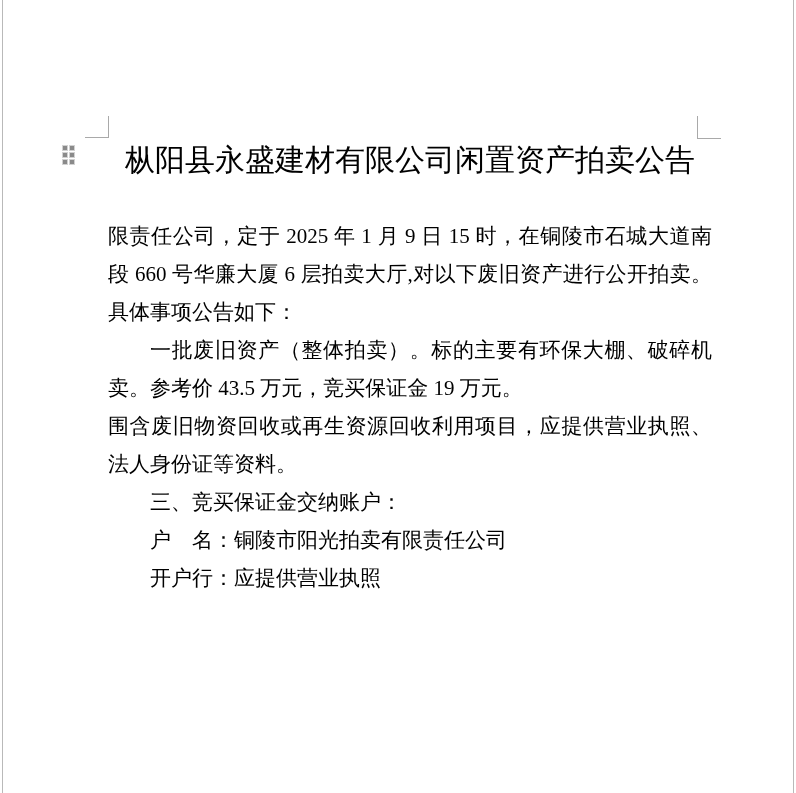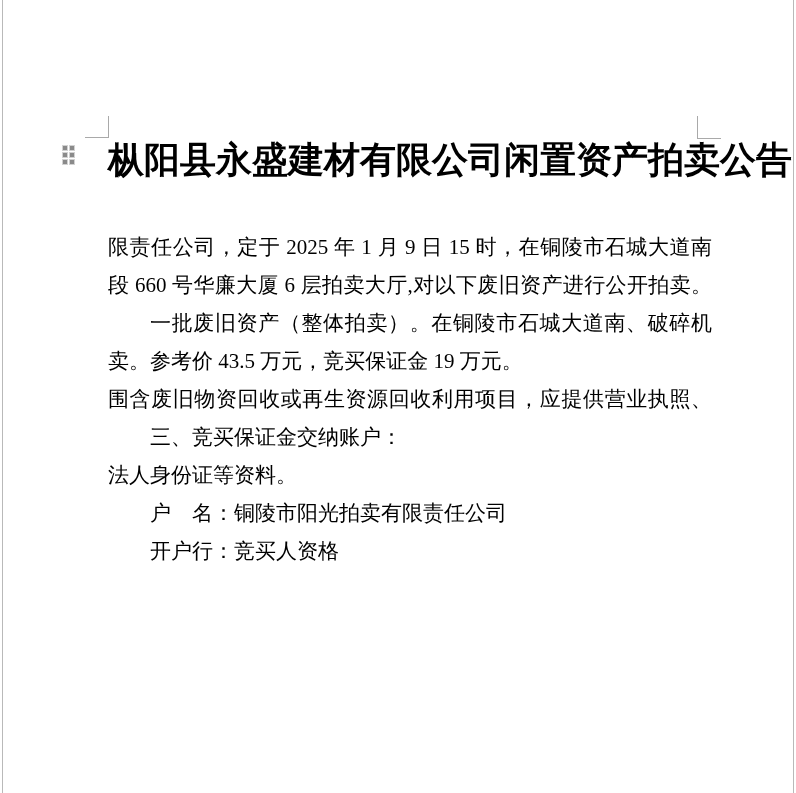--- a/index.html
+++ b/index.html
@@ -29,22 +29,22 @@
     gap:3px; cursor:move;
   }
   .drag-handle i {
     display:block; width:4px; height:4px;
     background:#8a8a8a; outline:1px solid #d2d2d2;
   }
 
   .content { position:absolute; left:108px; top:140px; width:604px; }
 
   .doc-title {
-    margin:0 0 48px 0;
-    font-size:36px; font-weight:bold;
+    margin:0 0 37px 0;
+    font-size:30px; font-weight:normal;
     line-height:40px; height:40px;
     text-align:center; white-space:nowrap;
   }
 
   .line {
     font-size:21px; line-height:38px; height:38px;
     white-space:nowrap;
   }
   .line.indent  { text-indent:2em; }
   .line.justify {
@@ -70,21 +70,22 @@
       <i></i>
       <i></i>
       <i></i>
   </div>
 
   <div class="content">
     <h1 class="doc-title">枞阳县永盛建材有限公司闲置资产拍卖公告</h1>
 
     <div class="line justify">限责任公司，定于 2025 年 1 月 9 日 15 时，在铜陵市石城大道南</div>
     <div class="line justify">段 660 号华廉大厦 6 层拍卖大厅,对以下废旧资产进行公开拍卖。</div>
-    <div class="line indent justify">一批废旧资产（整体拍卖）。在铜陵市石城大道南、破碎机</div>
+    <div class="line">具体事项公告如下：</div>
+    <div class="line indent justify">一批废旧资产（整体拍卖）。标的主要有环保大棚、破碎机</div>
     <div class="line">卖。参考价 43.5 万元，竞买保证金 19 万元。</div>
     <div class="line justify">围含废旧物资回收或再生资源回收利用项目，应提供营业执照、</div>
+    <div class="line">法人身份证等资料。</div>
     <div class="line indent">三、竞买保证金交纳账户：</div>
-    <div class="line">法人身份证等资料。</div>
     <div class="line indent">户　名：铜陵市阳光拍卖有限责任公司</div>
-    <div class="line indent">开户行：竞买人资格</div>
+    <div class="line indent">开户行：应提供营业执照</div>
   </div>
 </div>
 
 </body></html>

